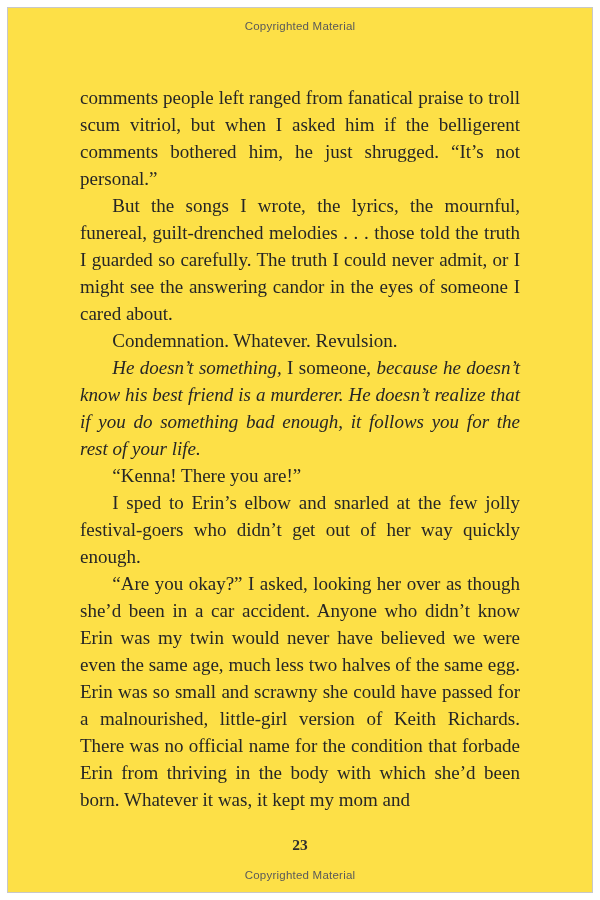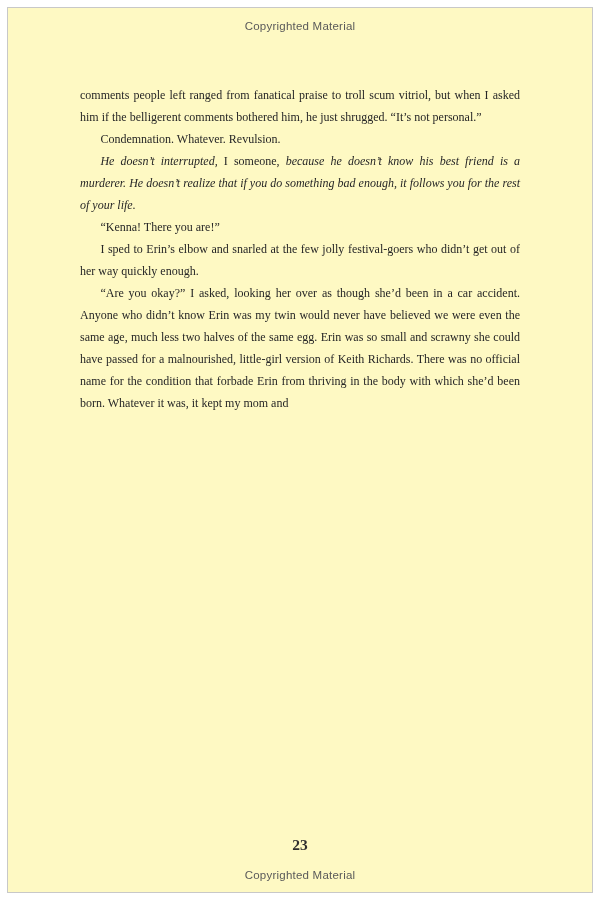--- a/index.html
+++ b/index.html
@@ -12,41 +12,41 @@
     width: 600px;
     height: 900px;
     background: #ffffff;
     overflow: hidden;
     font-family: "Liberation Serif", "DejaVu Serif", serif;
   }
   .page {
     position: absolute;
     top: 7px; left: 7px; right: 7px; bottom: 7px;
     border: 1px solid #c8c8c8;
-    background: #fef9c3;
+    background: #fde047;
   }
   .copyright {
     position: absolute;
     left: 0; right: 0;
     text-align: center;
     font-family: "Liberation Sans", "DejaVu Sans", sans-serif;
     font-size: 11.5px;
     color: #5a5a5a;
     letter-spacing: 0.02em;
   }
   .copyright.top { top: 12px; }
   .copyright.bottom { bottom: 11px; }
   .body-text {
     position: absolute;
     top: 76px;
     left: 72px;
     right: 72px;
     color: #262626;
-    font-size: 12px;
-    line-height: 22px;
+    font-size: 19px;
+    line-height: 27px;
     text-align: justify;
   }
   .body-text p {
     margin: 0;
     padding: 0;
   }
   .body-text p.indent {
     text-indent: 1.7em;
   }
   .body-text em {
@@ -64,22 +64,23 @@
 </style>
 </head>
 <body>
 
 <div class="viewport">
   <div class="page">
     <div class="copyright top">Copyrighted Material</div>
 
     <div class="body-text">
         <p class=""><span>comments people left ranged from fanatical praise to troll scum vitriol, but when I asked him if the belligerent comments bothered him, he just shrugged. “It’s not personal.”</span></p>
+        <p class="indent"><span>But the songs I wrote, the lyrics, the mournful, funereal, guilt-drenched melodies . . . those told the truth I guarded so carefully. The truth I could never admit, or I might see the answering candor in the eyes of someone I cared about.</span></p>
         <p class="indent"><span>Condemnation. Whatever. Revulsion.</span></p>
-        <p class="indent"><em>He doesn’t interrupted,</em><span> I someone, </span><em>because he doesn’t know his best friend is a murderer. He doesn’t realize that if you do something bad enough, it follows you for the rest of your life.</em></p>
+        <p class="indent"><em>He doesn’t something,</em><span> I someone, </span><em>because he doesn’t know his best friend is a murderer. He doesn’t realize that if you do something bad enough, it follows you for the rest of your life.</em></p>
         <p class="indent"><span>“Kenna! There you are!”</span></p>
         <p class="indent"><span>I sped to Erin’s elbow and snarled at the few jolly festival-goers who didn’t get out of her way quickly enough.</span></p>
         <p class="indent"><span>“Are you okay?” I asked, looking her over as though she’d been in a car accident. Anyone who didn’t know Erin was my twin would never have believed we were even the same age, much less two halves of the same egg. Erin was so small and scrawny she could have passed for a malnourished, little-girl version of Keith Richards. There was no official name for the condition that forbade Erin from thriving in the body with which she’d been born. Whatever it was, it kept my mom and</span></p>
       </div>
 
     <div class="page-number">23</div>
 
     <div class="copyright bottom">Copyrighted Material</div>
   </div>
 </div>

